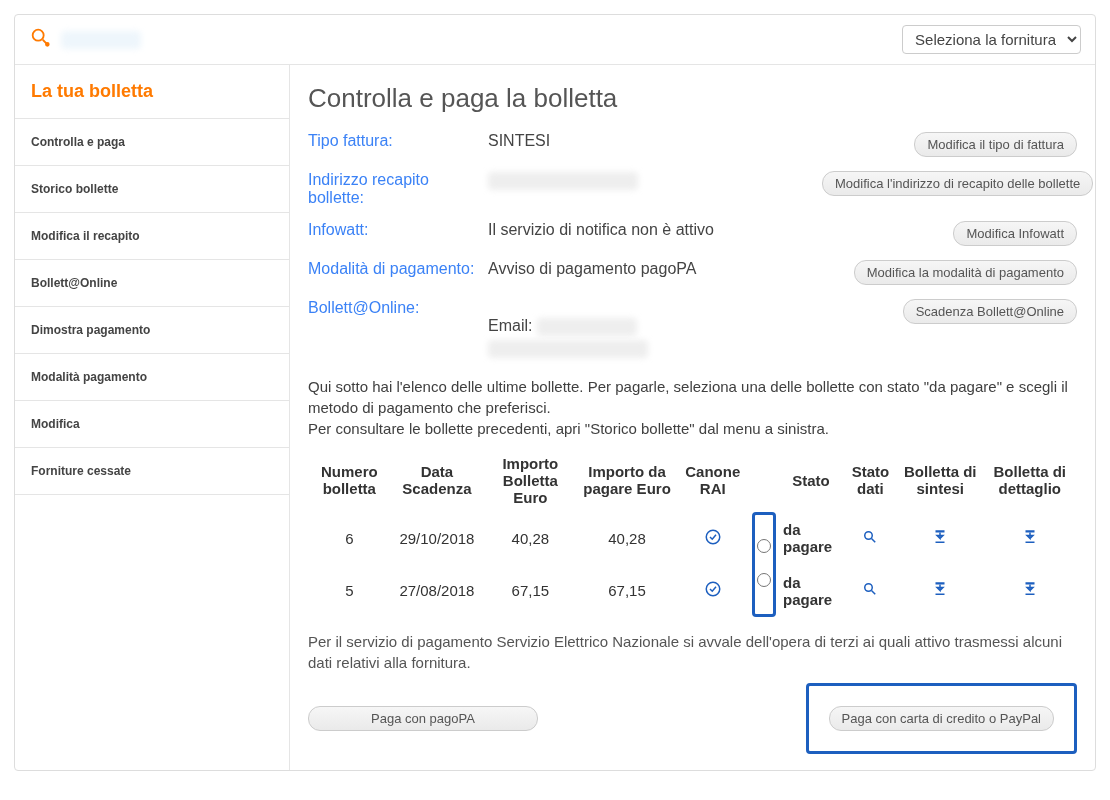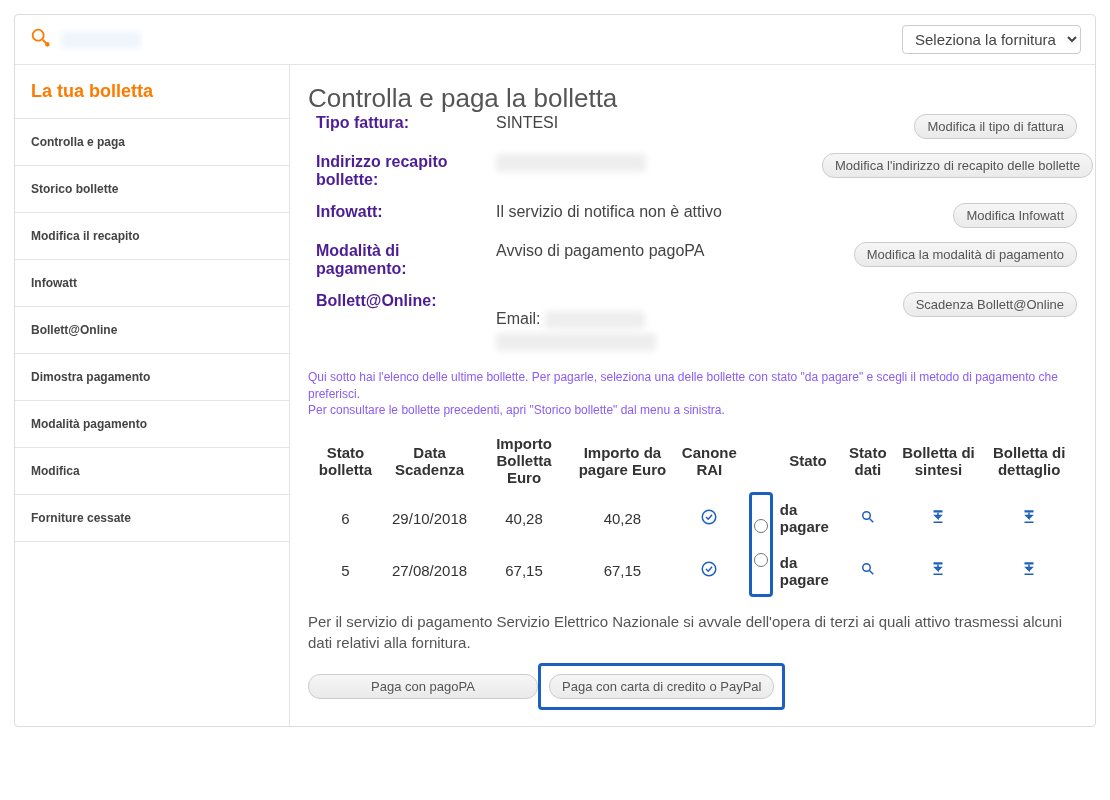--- a/index.html
+++ b/index.html
@@ -2,45 +2,45 @@
 <html><head>
 <meta charset="utf-8">
 <style>
   * { box-sizing: border-box; margin: 0; padding: 0; }
   body { font-family: Arial, Helvetica, sans-serif; background: #fff; width: 1110px; height: 800px; }
   .card { border: 1px solid #ddd; border-radius: 4px; margin: 14px; padding: 0; background: #fff; }
   .topbar { display: flex; align-items: center; justify-content: space-between; padding: 10px 14px; }
   .top-left { display: flex; align-items: center; gap: 10px; }
   .logo-icon { color: #ff7a00; font-size: 22px; }
   .blur-chip { background: #eef6fc; height: 18px; width: 80px; border-radius: 4px; filter: blur(3px); }
-  .top-select { border: 1px solid #ccc; border-radius: 4px; padding: 4px 8px; font-size: 15px; color: #444; background: #fff; }
+  .top-select { border: 1px solid #ccc; border-radius: 4px; padding: 4px 8px; font-size: 15px; color: #444; background: #fff; text-align: right; }
   .body { display: flex; }
   .sidebar { width: 275px; border-right: 1px solid #e5e5e5; border-top: 1px solid #e5e5e5; }
   .side-item { padding: 16px 16px; border-bottom: 1px solid #e5e5e5; font-size: 12px; font-weight: 700; color: #444; cursor: pointer; }
   .side-item.active { color: #ff7a00; font-size: 18px; }
   .main { flex: 1; padding: 18px 18px 16px 18px; color: #444; border-top: 1px solid #e5e5e5;}
-  .title { font-size: 26px; color: #555; font-weight: 400; }
+  .title { font-size: 26px; color: #555; font-weight: 400; margin-bottom: 18px; }
   .info-row { display: flex; align-items: flex-start; gap: 10px; margin-bottom: 14px; font-size: 16px; }
-  .info-label { width: 170px; font-weight: 700; color: #4c1d95; margin-left: 8px; }
+  .info-label { width: 170px; font-weight: 400; color: #3b82f6; }
   .info-value { flex: 1; color: #444; }
   .value-blur { display:inline-block; background:#eee; width:150px; height:18px; border-radius:4px; filter:blur(3px); vertical-align:middle; }
   .btn-col { width: 255px; text-align: right; }
   .btn-grey { display:inline-block; background: linear-gradient(#f6f6f6,#eaeaea); border:1px solid #ccc; border-radius:12px; padding:4px 12px; font-size:13px; color:#555; cursor:pointer; white-space:nowrap; }
-  .desc { font-size:12px; color:#8b5cf6; margin: 18px 0 8px; line-height:1.4; }
+  .desc { font-size:15px; color:#404040; margin: 18px 0 8px; line-height:1.4; }
   table.bill { width:100%; border-collapse:collapse; font-size:15px; color:#333; margin-top:10px; }
   table.bill th { font-weight:700; text-align:center; padding:6px 4px; font-size:15px; }
   table.bill td { text-align:center; padding:6px 4px; }
   input[type=radio]{ width:14px; height:14px; }
   .status-text { font-weight:700; user-select:none; }
   .check-circle svg { width:18px; height:18px; color:#1d5fbf; }
   .blue-icon svg { width:18px; height:18px; color:#1d5fbf; }
   .footer-note { font-size:15px; color:#555; margin:14px 0 10px; line-height:1.4; }
-  .footer-actions { display:flex; align-items:center; }
+  .footer-actions { display:flex; justify-content:space-between; align-items:center; }
   .pay-btn-left { width:230px; text-align:center; }
-  .pay-btn-right-box { border:3px solid #1d5fbf; border-radius:4px; padding:8px; }
+  .pay-btn-right-box { border:3px solid #1d5fbf; border-radius:4px; padding:20px; }
   .status-box { border:3px solid #1d5fbf; border-radius:4px; display:inline-block; width:24px; text-align:center; padding:24px 0; }
 </style>
 </head>
 <body>
 
 <div class="card">
   <div class="topbar">
     <div class="top-left">
       <span class="logo-icon">
         <svg width="22" height="22" viewBox="0 0 24 24" fill="none" stroke="#ff7a00" stroke-width="2">
@@ -55,21 +55,20 @@
       <option>Seleziona la fornitura</option>
     </select>
   </div>
 
   <div class="body">
     <div class="sidebar">
       <div class="side-item active">La tua bolletta</div>
       <div class="side-item">Controlla e paga</div>
       <div class="side-item">Storico bollette</div>
       <div class="side-item">Modifica il recapito</div>
-      <div class="side-item">Infowatt</div>
       <div class="side-item">Bollett@Online</div>
       <div class="side-item">Dimostra pagamento</div>
       <div class="side-item">Modalità pagamento</div>
       <div class="side-item">Modifica</div>
       <div class="side-item">Forniture cessate</div>
     </div>
 
     <div class="main">
       <h1 class="title">Controlla e paga la bolletta</h1>
 
@@ -108,21 +107,21 @@
       </div>
 
       <p class="desc">
         <span>Qui sotto hai l'elenco delle ultime bollette. Per pagarle, seleziona una delle bollette con stato "da pagare" e scegli il metodo di pagamento che preferisci.</span><br>
         <span>Per consultare le bollette precedenti, apri "Storico bollette" dal menu a sinistra.</span>
       </p>
 
       <table class="bill">
         <thead>
           <tr>
-            <th>Stato bolletta</th>
+            <th>Numero bolletta</th>
             <th>Data Scadenza</th>
             <th>Importo Bolletta Euro</th>
             <th>Importo da pagare Euro</th>
             <th>Canone RAI</th>
             <th style="width:30px"></th>
             <th>Stato</th>
             <th>Stato dati</th>
             <th>Bolletta di sintesi</th>
             <th>Bolletta di dettaglio</th>
           </tr>

